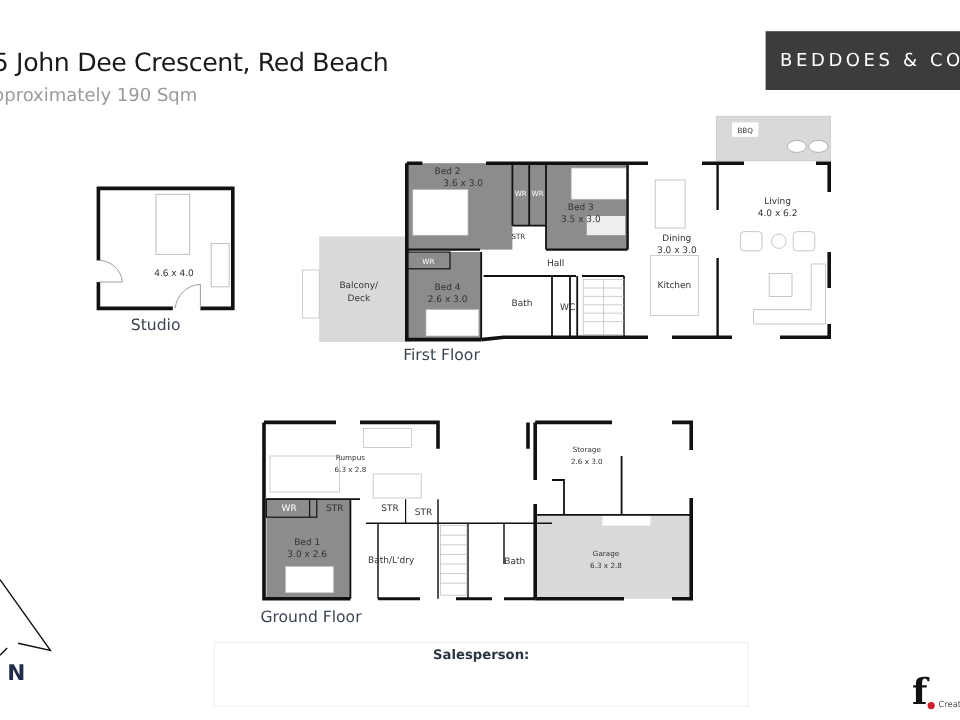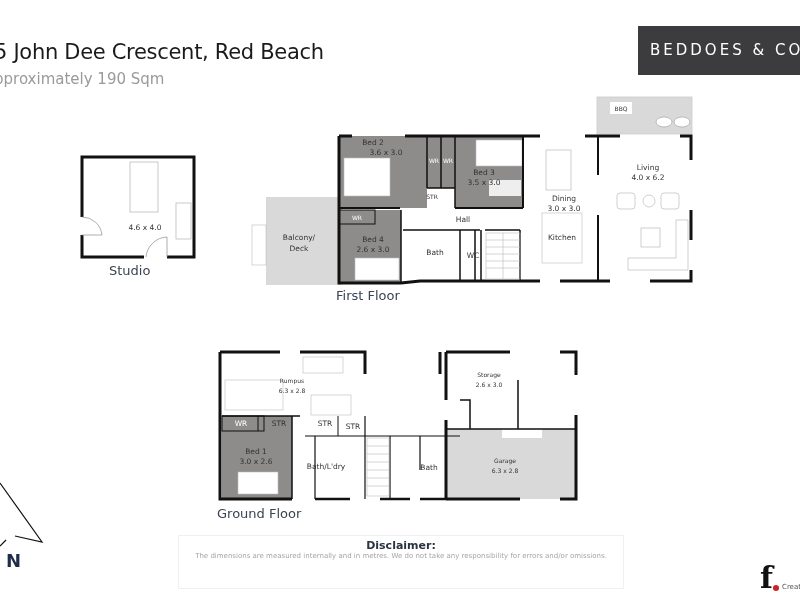--- a/index.html
+++ b/index.html
@@ -160,19 +160,18 @@
     <text x="217" y="518" class="floor-label">Ground Floor</text>
   </g>
 
   <g>
     <path d="M0,483 L42,542 L15,536 M0,546 L6,540" stroke="#111" stroke-width="1.2" fill="none"></path>
     <text x="6" y="567" style="font-size:18px;font-weight:bold;fill:#1f2d4a">N</text>
   </g>
 </svg>
 
 <div class="abs disclaimer">
-  <div class="disc-title">Disclaimer:</div>
-  <div class="disc-line">The dimensions are measured internally and in metres. We do not take any responsibility for errors and/or omissions.</div>
+  <div class="disc-title">Salesperson:</div>
 </div>
 
 <div class="abs logo-f">f</div>
 <div class="abs logo-dot"></div>
 <div class="abs logo-text">Create</div>
 
 </body></html>

